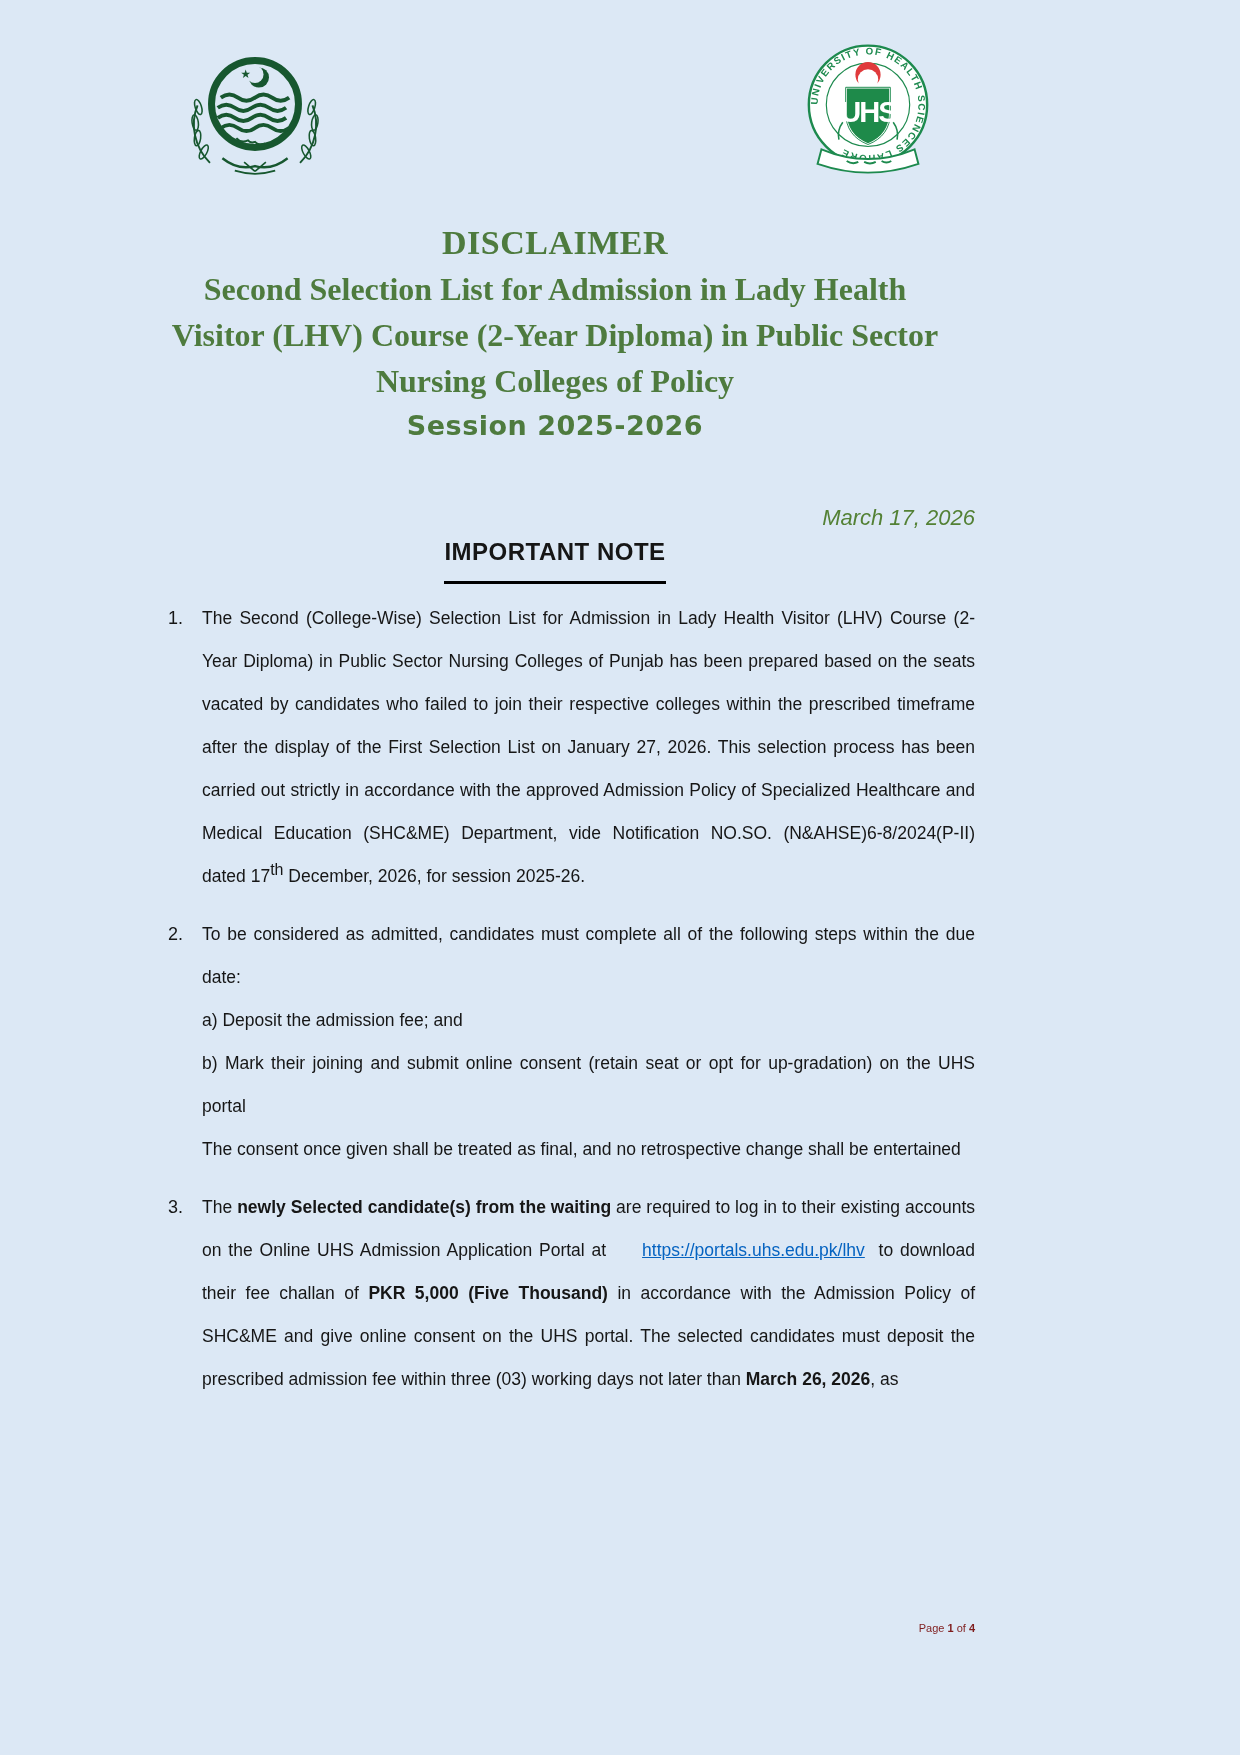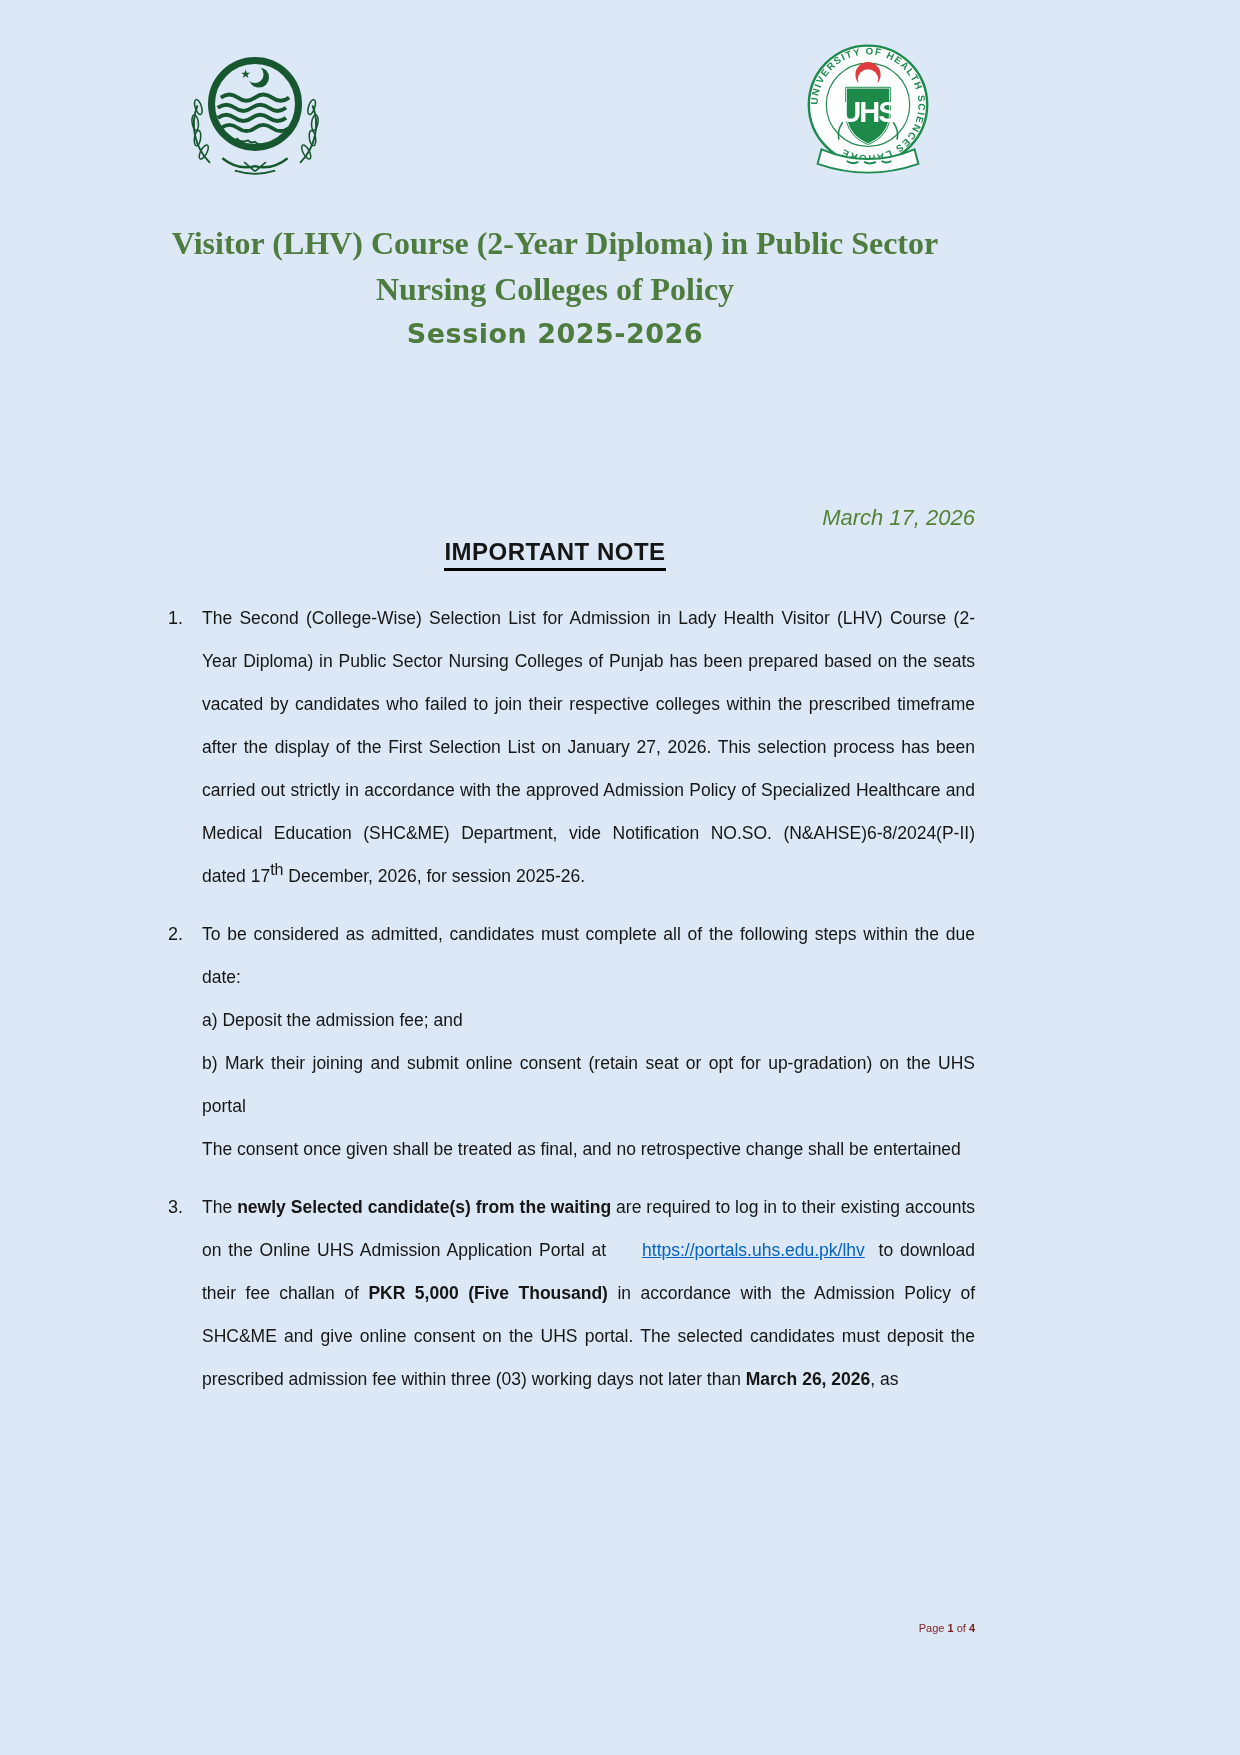--- a/index.html
+++ b/index.html
@@ -30,21 +30,21 @@
   
   .doc-date{
     position:absolute;top:505px;right:265px;
     color:#538135;font-style:italic;font-size:22px;
     font-family:"Liberation Sans",sans-serif;
   }
   
   .note-heading-wrap{position:absolute;top:538px;left:115px;width:880px;text-align:center;}
   .note-heading{
     display:inline-block;font-size:24px;font-weight:bold;letter-spacing:.5px;
-    border-bottom:3px solid #000;padding-bottom:2px;
+    border-bottom:3px solid #000;padding-bottom:15px;
   }
   
   .notes{position:absolute;top:597px;left:168px;width:807px;}
   .note-item{display:flex;margin-bottom:15px;}
   .note-num{flex:none;width:34px;font-size:18px;line-height:43px;}
   .note-body{flex:1;font-size:17.5px;line-height:43px;text-align:justify;}
   .seg-b{font-weight:bold;}
   .note-body sup{font-size:16px;line-height:0;}
   .doc-link{color:#0563c1;text-decoration:underline;margin-left:29px;}
   
@@ -112,20 +112,22 @@
       <path d="M47 56 h46 v26 q0 24 -23 33 q-23 -9 -23 -33 z" fill="#1e8a4a" stroke="#ffffff" stroke-width="2.5"></path>
       <path d="M47 56 h46 v26 q0 24 -23 33 q-23 -9 -23 -33 z" fill="none" stroke="#1d8a4e" stroke-width="1"></path>
       <text x="70" y="92" text-anchor="middle" font-size="30" font-weight="bold" fill="#ffffff" letter-spacing="-2">UHS</text>
 
       <path d="M22 120 q48 20 96 0 l4 15 q-52 18 -104 0 z" fill="#ffffff" stroke="#1d8a4e" stroke-width="2"></path>
       <path d="M48 132 q6 4 12 1 M66 133 q6 3 12 0 M84 132 q5 3 10 0" stroke="#1d8a4e" stroke-width="2" fill="none"></path>
     </svg>
   </div>
 
   <div class="title-block">
+    <div class="title-main">DISCLAIMER</div>
+    <div class="title-line">Second Selection List for Admission in Lady Health</div>
     <div class="title-line">Visitor (LHV) Course (2-Year Diploma) in Public Sector</div>
     <div class="title-line">Nursing Colleges of Policy</div>
     <div class="title-session">Session 2025-2026</div>
   </div>
 
   <div class="doc-date">March 17, 2026</div>
 
   <div class="note-heading-wrap">
     <span class="note-heading">IMPORTANT NOTE</span>
   </div>

